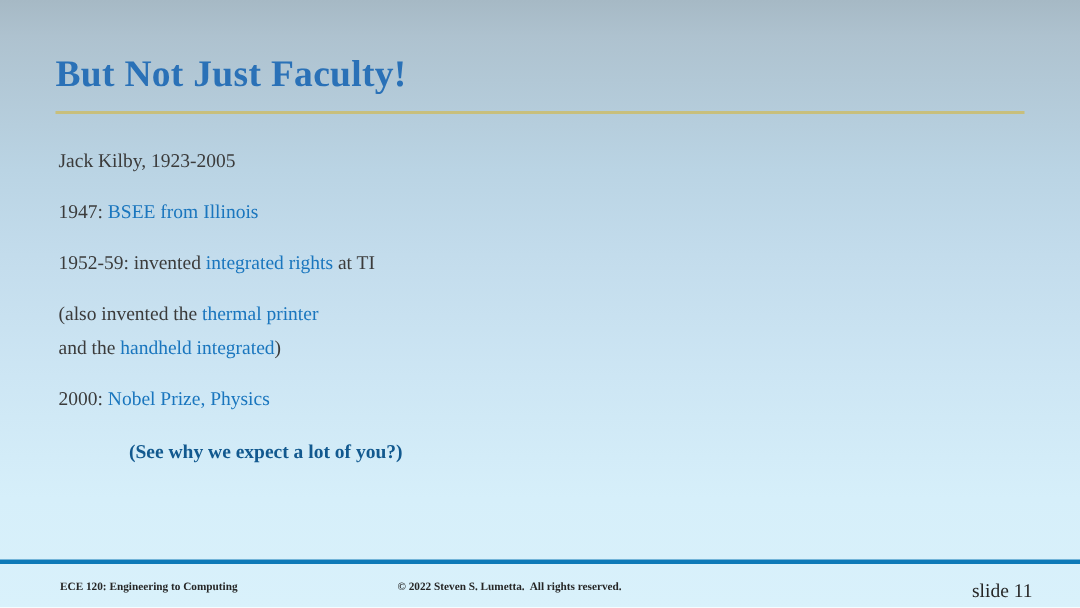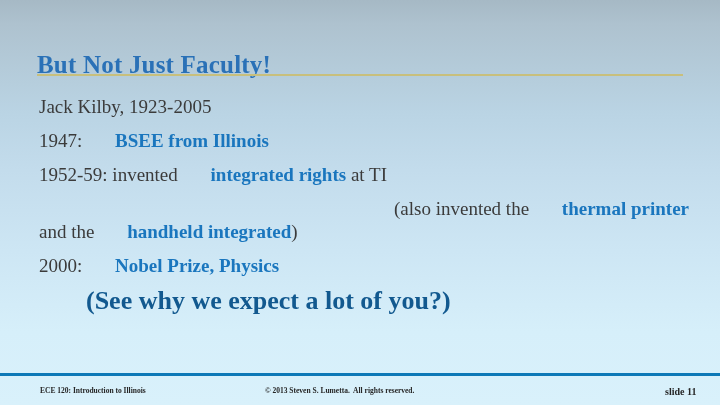--- a/index.html
+++ b/index.html
@@ -20,21 +20,21 @@
         #cde6f4 62%,
         #d6effa 82%,
         #d9f1fb 100%);
     font-family: "Liberation Serif", "DejaVu Serif", serif;
   }
 
   
   .title {
     position: absolute;
     left: 37px;
-    top: 33px;
+    top: 18px;
     font-size: 25px;
     line-height: 30px;
     color: #2a71b7;
     letter-spacing: 0.2px;
     white-space: nowrap;
   }
   .title-rule {
     position: absolute;
     left: 37px;
     top: 74px;
@@ -44,40 +44,38 @@
   }
 
   
   .body-block {
     position: absolute;
     left: 39px;
     top: 95px;
     width: 650px;
   }
   .line {
-    font-size: 19px;
+    font-size: 13px;
     line-height: 23px;
     color: #3b3b3b;
     white-space: nowrap;
     margin-bottom: 11px;
   }
   .line.tight {
     margin-bottom: 0;
-    text-align: right;
   }
   .line.tight2 {
     margin-bottom: 11px;
   }
   .hl {
     color: #1a76be;
-    font-weight: bold;
-    margin-left: 28px;
+    font-weight: normal;
   }
   .closing {
-    font-size: 26px;
+    font-size: 13px;
     line-height: 23px;
     color: #12598f;
     font-weight: bold;
     white-space: nowrap;
     margin-top: 12px;
     margin-left: 47px;
   }
 
   
   .footer-bar {
@@ -110,25 +108,24 @@
     top: 10px;
     font-size: 7.5px;
     color: #262626;
     font-weight: bold;
     white-space: pre;
   }
   .footer-right {
     position: absolute;
     left: 648px;
     top: 10px;
-    font-size: 10px;
+    font-size: 13px;
     color: #262626;
-    font-weight: bold;
+    font-weight: normal;
     white-space: nowrap;
-    margin-left: 17px;
   }
 </style>
 </head>
 <body>
 
 <div class="slide">
 
   <h1 class="title">But Not Just Faculty!</h1>
   <div class="title-rule"></div>
 
@@ -159,18 +156,18 @@
       <span>2000: </span><span class="hl">Nobel Prize, Physics</span>
     </div>
 
     <div class="closing">(See why we expect a lot of you?)</div>
 
   </div>
 
   <div class="footer-bar"></div>
 
   <div class="footer">
-    <span class="footer-left">ECE 120: Introduction to Illinois</span>
-    <span class="footer-center">© 2013 Steven S. Lumetta.  All rights reserved.</span>
+    <span class="footer-left">ECE 120: Engineering to Computing</span>
+    <span class="footer-center">© 2022 Steven S. Lumetta.  All rights reserved.</span>
     <span class="footer-right">slide 11</span>
   </div>
 
 </div>
 
 </body></html>

